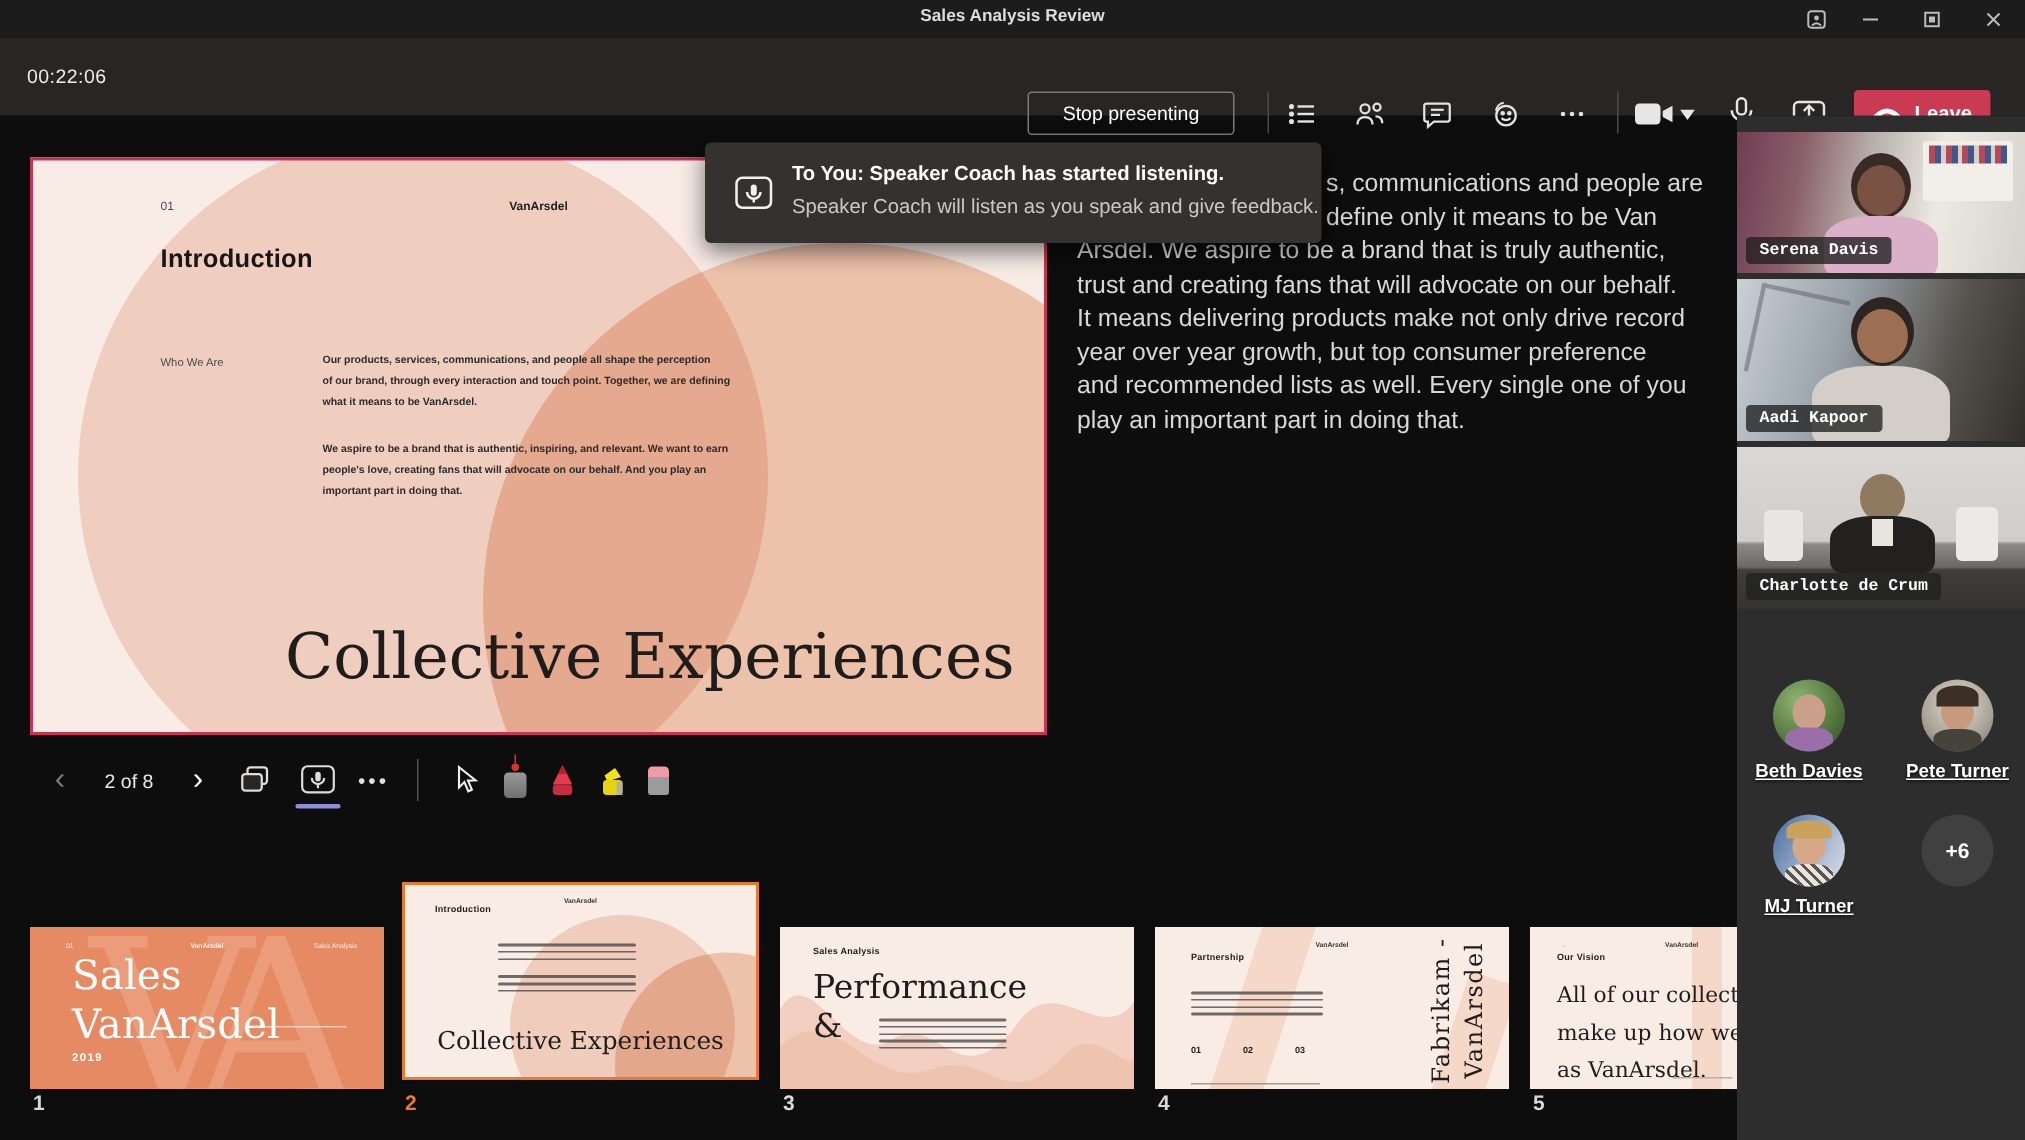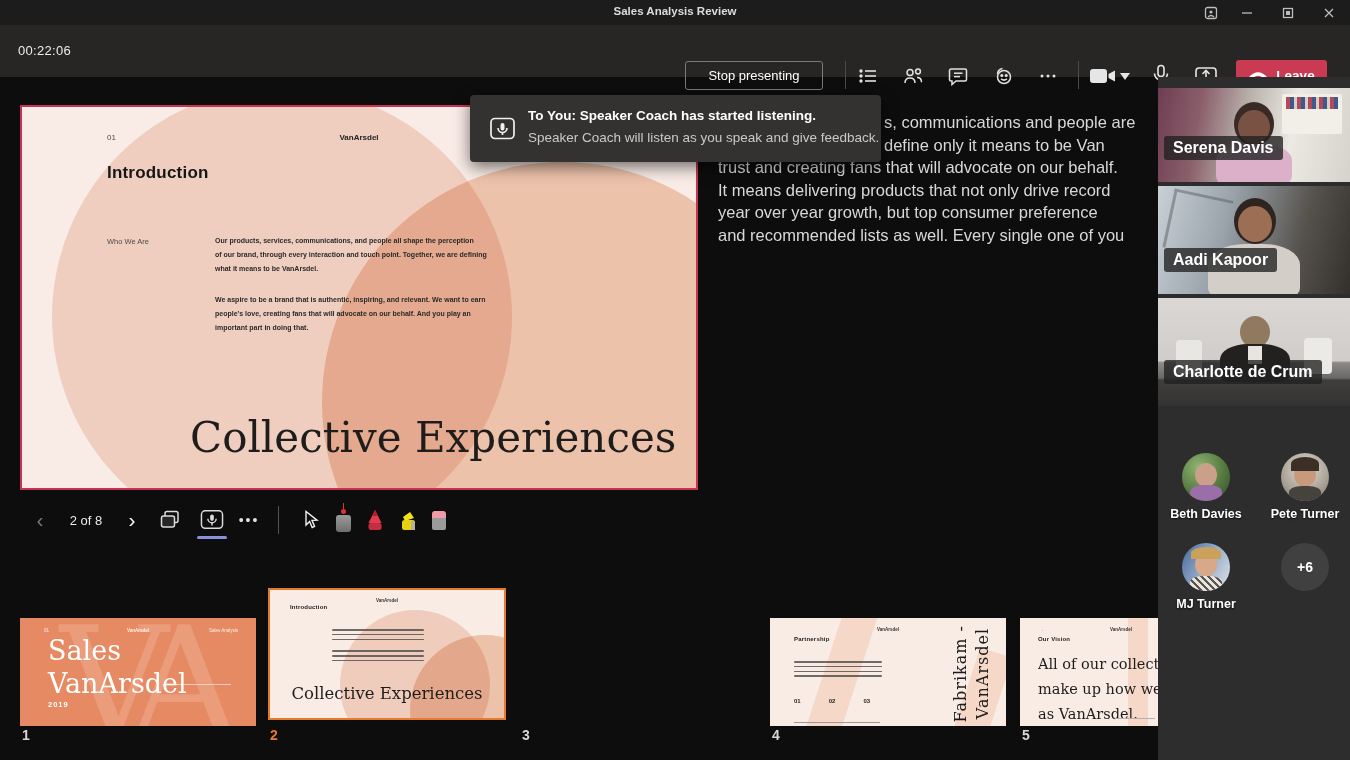--- a/index.html
+++ b/index.html
@@ -20,23 +20,23 @@
   .tdiv { position:absolute; top:36px; width:1px; height:28px; background:#4a4a4a; }
   .ticon { position:absolute; top:39px; width:24px; height:24px; display:flex; align-items:center; justify-content:center; }
   .ticon svg { display:block; }
   .leavebtn { position:absolute; left:1236px; top:35px; width:91px; height:30px; background:#cb3a53; border-radius:3px; display:flex; align-items:center; justify-content:center; gap:8px; color:#fff; font-size:13.5px; font-weight:bold; }
 
   
   .panel { position:absolute; left:1158px; top:77px; width:192px; height:683px; background:#2e2d2d; }
   .vid { position:absolute; left:0; width:192px; overflow:hidden; }
   .vid .head { position:absolute; border-radius:50%; }
   .vid .torso { position:absolute; border-radius:40% 40% 8px 8px; }
-  .namebadge { position:absolute; left:6px; bottom:22px; background:rgba(32,32,32,.78); color:#fff; font-size:16px; font-weight:bold; padding:3px 9px; border-radius:3px; white-space:nowrap; }
+  .namebadge { position:absolute; left:6px; bottom:6px; background:rgba(32,32,32,.78); color:#fff; font-size:11px; font-weight:bold; padding:3px 9px; border-radius:3px; white-space:nowrap;font-family:Liberation Mono, monospace; }
   .avatar { position:absolute; width:48px; height:48px; border-radius:50%; overflow:hidden; }
-  .avname { position:absolute; width:110px; text-align:center; color:#fff; font-size:12.5px; font-weight:bold; text-shadow:0 1px 2px rgba(0,0,0,.8); white-space:nowrap; }
+  .avname { position:absolute; width:110px; text-align:center; color:#fff; font-size:12.5px; font-weight:bold; text-shadow:0 1px 2px rgba(0,0,0,.8); white-space:nowrap;text-decoration:underline; }
   .overflowav { position:absolute; width:48px; height:48px; border-radius:50%; background:#414040; color:#fff; font-size:14px; font-weight:bold; display:flex; align-items:center; justify-content:center; }
 
   
   .slide { position:absolute; left:20px; top:105px; width:678px; height:385px; background:#f9ece7; border:2px solid #c73354; overflow:hidden; }
   .circle { position:absolute; border-radius:50%; mix-blend-mode:multiply; }
   .cA { left:30px; top:-20px; width:460px; height:460px; background:#f6dfd3; }
   .cB { left:300px; top:55px; width:480px; height:480px; background:#f3d2bd; }
   .s-page { position:absolute; left:85px; top:26px; font-size:8px; color:#4a4a4a; }
   .s-brand { position:absolute; left:0; right:0; top:26px; text-align:center; font-size:8px; font-weight:bold; color:#222; }
   .s-head { position:absolute; left:85px; top:56px; font-size:17px; font-weight:bold; color:#161616; letter-spacing:.2px; }
@@ -212,24 +212,26 @@
       <div>We aspire to be a brand that is authentic, inspiring, and relevant. We want to earn</div>
       <div>people's love, creating fans that will advocate on our behalf. And you play an</div>
       <div>important part in doing that.</div>
     </div>
     <div class="s-title">Collective Experiences</div>
   </div>
 
   <div class="notes">
     <div class="ind">s, communications and people are</div>
     <div class="ind">define only it means to be Van</div>
+    <div>Arsdel. We aspire to be a brand that is truly authentic,</div>
     <div>trust and creating fans that will advocate on our behalf.</div>
-    <div>It means delivering products that not only drive record</div>
+    <div>It means delivering products make not only drive record</div>
     <div>year over year growth, but top consumer preference</div>
     <div>and recommended lists as well. Every single one of you</div>
+    <div>play an important part in doing that.</div>
   </div>
 
   <div class="toast">
     <div class="ticn">
       <svg width="27" height="27" viewBox="0 0 27 27" stroke="#f0f0f0" stroke-width="1.7" fill="none">
           <rect x="2" y="3.5" width="23" height="20" rx="4"></rect>
           <rect x="11.5" y="8" width="4" height="7.5" rx="2" fill="#f0f0f0" stroke="none"></rect>
           <path d="M9 13 a4.5 4.5 0 0 0 9 0"></path>
           <line x1="13.5" y1="17.5" x2="13.5" y2="20"></line>
         </svg>
@@ -326,20 +328,36 @@
         <div class="bar"></div>
       <div style="height:4px"></div>
       <div class="bar"></div>
         <div class="bar"></div>
         <div class="bar"></div>
     </div>
     <div class="abs" style="left:0;right:0;top:94px;text-align:center;font-family:'DejaVu Serif',serif;font-size:16.5px;color:#1f1d1c;position:absolute">Collective Experiences</div>
   </div>
   <div class="t-num active" style="left:270px">2</div>
 
+  <div class="thumb" style="left:520px;width:236px">
+    <svg class="abs" style="left:0;top:0" width="236" height="128" viewBox="0 0 236 128">
+      <path d="M0,128 L0,55 C20,20 45,95 75,75 C105,55 120,118 160,62 C185,30 215,80 236,50 L236,128 Z" fill="#f2cfc0"></path>
+      <path d="M0,128 L0,80 C35,45 60,110 100,95 C140,80 150,128 190,85 C210,65 228,95 236,88 L236,128 Z" fill="#eec2ac" opacity="0.85"></path>
+    </svg>
+    <div class="minihead" style="left:22px;top:14px">Sales Analysis</div>
+    <div class="abs" style="left:22px;top:28px;font-family:'DejaVu Serif',serif;font-size:22px;color:#1f1d1c">Performance</div>
+    <div class="abs" style="left:22px;top:54px;font-family:'DejaVu Serif',serif;font-size:22px;color:#1f1d1c">&amp;</div>
+    <div class="abs" style="left:66px;top:58px;width:85px">
+      <div class="bar"></div>
+        <div class="bar"></div>
+        <div class="bar"></div>
+        <div class="bar"></div>
+        <div class="bar"></div>
+    </div>
+  </div>
   <div class="t-num" style="left:522px">3</div>
 
   <div class="thumb" style="left:770px;width:236px">
     <div class="abs" style="left:48px;top:-20px;width:34px;height:190px;background:#f5d8c8;transform:rotate(18deg)"></div>
     <div class="abs" style="left:180px;top:30px;width:34px;height:190px;background:#f5d8c8;transform:rotate(18deg)"></div>
     <div class="microtxt" style="left:0;right:0;top:9px;text-align:center;font-weight:bold">VanArsdel</div>
     <div class="minihead" style="left:24px;top:18px">Partnership</div>
     <div class="abs" style="left:24px;top:40px;width:88px">
       <div class="bar"></div>
         <div class="bar"></div>

